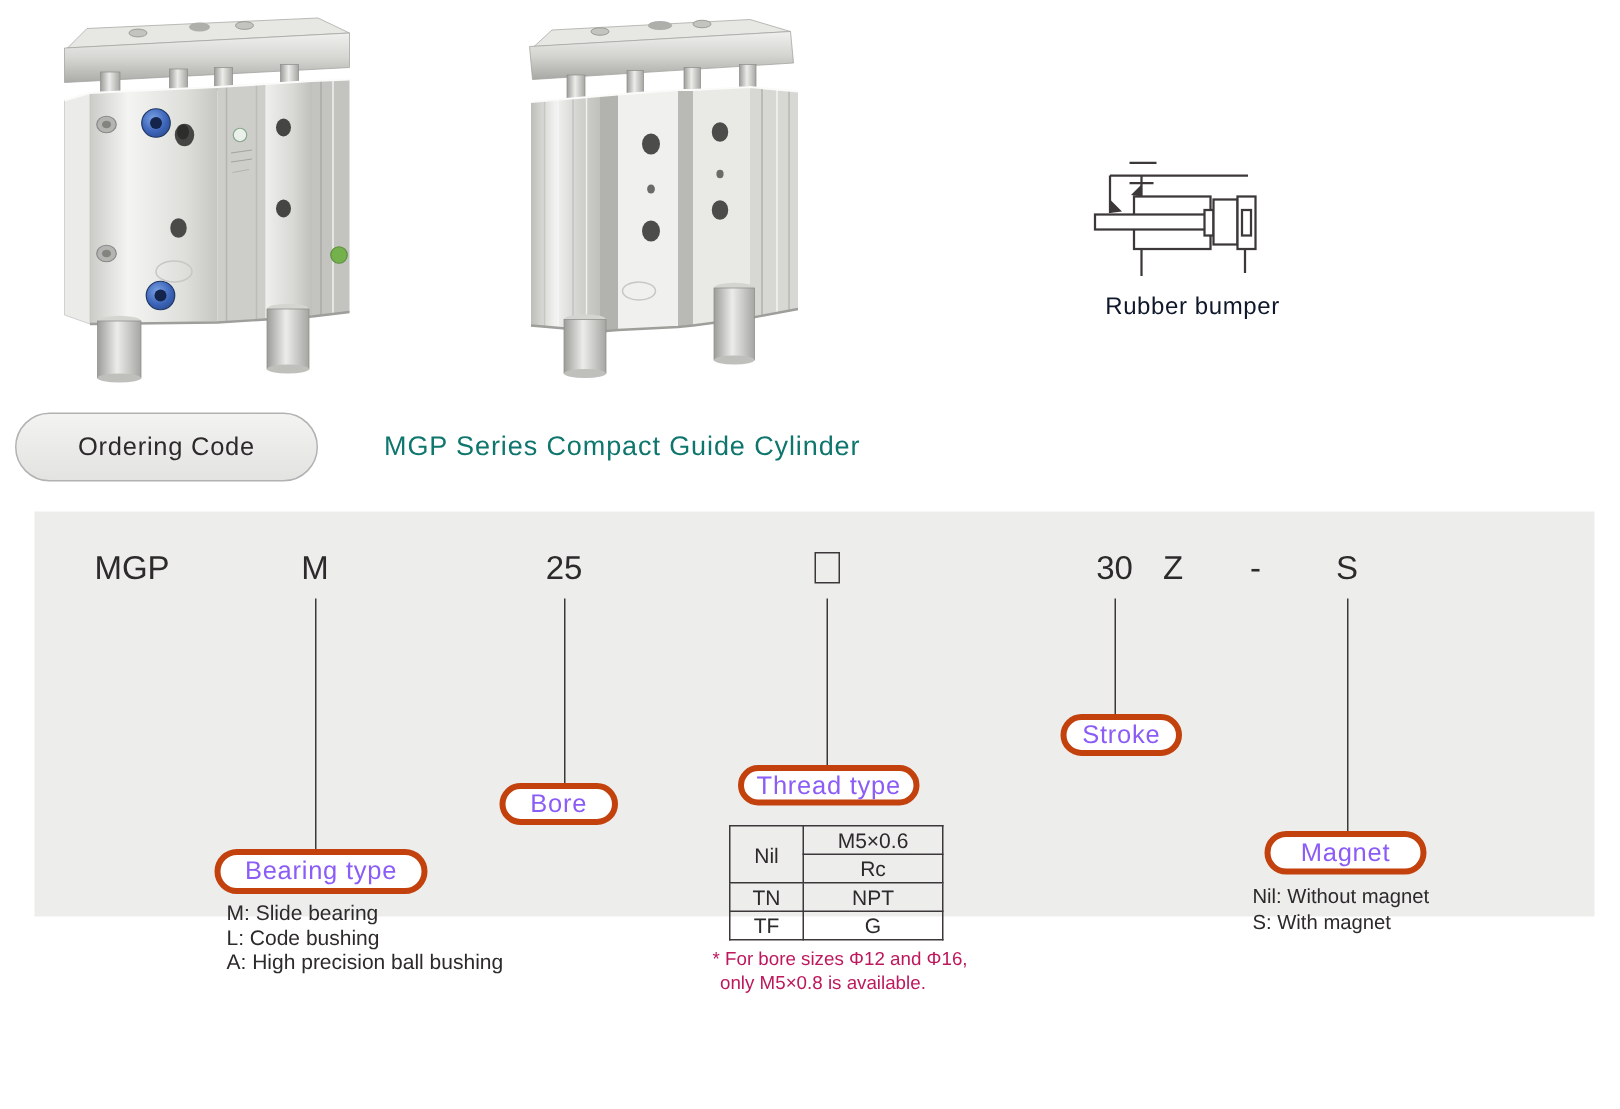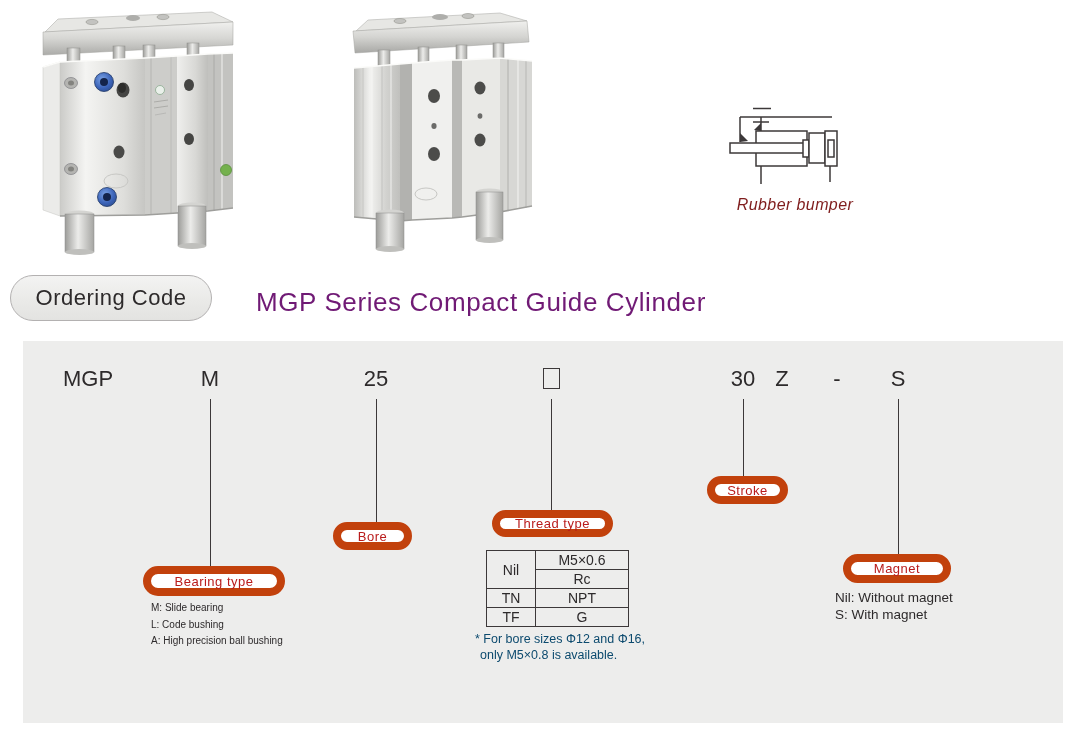--- a/index.html
+++ b/index.html
@@ -9,65 +9,65 @@
     font-family:"Liberation Sans", sans-serif; color:#2d2a2b; overflow:hidden;
   }
   .abs { position:absolute; }
 
   
   .badge {
     position:absolute; left:10px; top:275px; width:202px; height:46px;
     border:1px solid #b3b1b1; border-radius:23px;
     background:linear-gradient(180deg,#f3f3f2 0%,#eaeae8 55%,#e3e3e1 100%);
     display:flex; align-items:center; justify-content:center;
-    font-size:22px; letter-spacing:0.5px; color:#2d2a2b;
+    font-size:17px; letter-spacing:0.5px; color:#2d2a2b;
   }
   .title {
-    position:absolute; left:256px; top:287px; font-size:26px;
-    letter-spacing:0.6px; color:#701a75; white-space:nowrap;
+    position:absolute; left:256px; top:287px; font-size:18px;
+    letter-spacing:0.6px; color:#0f766e; white-space:nowrap;
   }
 
   
   .schematic-label {
     position:absolute; left:715px; top:196px; width:160px; text-align:center;
-    font-size:16px; letter-spacing:0.4px; color:#7f1d1d;font-style:italic;
+    font-size:16px; letter-spacing:0.4px; color:#0f172a;
   }
 
   
   .panel {
-    position:absolute; left:23px; top:341px; width:1040px; height:382px;
+    position:absolute; left:23px; top:341px; width:1040px; height:270px;
     background:#ededec;
   }
   .code-seg {
     position:absolute; top:25px; transform:translateX(-50%);
     font-size:22px; color:#2d2a2b; white-space:nowrap;
   }
   .code-box {
     position:absolute; top:27px; left:520px; width:17px; height:21px;
     border:1.6px solid #3c3839; background:transparent;
   }
   .vline { position:absolute; width:1.4px; background:#3c3839; }
 
   .pill {
-    position:absolute; background:#ffffff; border:8px solid #c2410c;
+    position:absolute; background:#ffffff; border:4px solid #c2410c;
     border-radius:16px; display:flex; align-items:center; justify-content:center;
-    font-size:13px; letter-spacing:0.5px; color:#b91c1c; white-space:nowrap;
-  }
-  .opts { position:absolute; font-size:10px; line-height:16.5px; color:#2d2a2b; white-space:nowrap; }
+    font-size:17px; letter-spacing:0.5px; color:#8b5cf6; white-space:nowrap;
+  }
+  .opts { position:absolute; font-size:14px; line-height:16.5px; color:#2d2a2b; white-space:nowrap; }
   .opts div { white-space:nowrap; }
 
   table.thread {
     position:absolute; left:463px; top:209px; border-collapse:collapse;
     font-size:14px; color:#2d2a2b; text-align:center;padding-left:41px;
   }
   table.thread td {
     border:1.3px solid #3c3839; width:93px; height:19px; padding:0 2px;
   }
   table.thread td.c1 { width:49px; }
-  .note { position:absolute; left:452px; top:290px; font-size:12.5px; line-height:16px; color:#0c4a6e; }
+  .note { position:absolute; left:452px; top:290px; font-size:12.5px; line-height:16px; color:#be185d; }
   .note .l2 { margin-left:5px; }
 </style>
 </head>
 <body>
 
 <div class="page">
 
   <svg class="abs" style="left:30px; top:5px;" width="215" height="252" viewBox="0 0 215 252">
     <defs>
       <linearGradient id="p1Plate" x1="0" y1="0" x2="0" y2="1">

